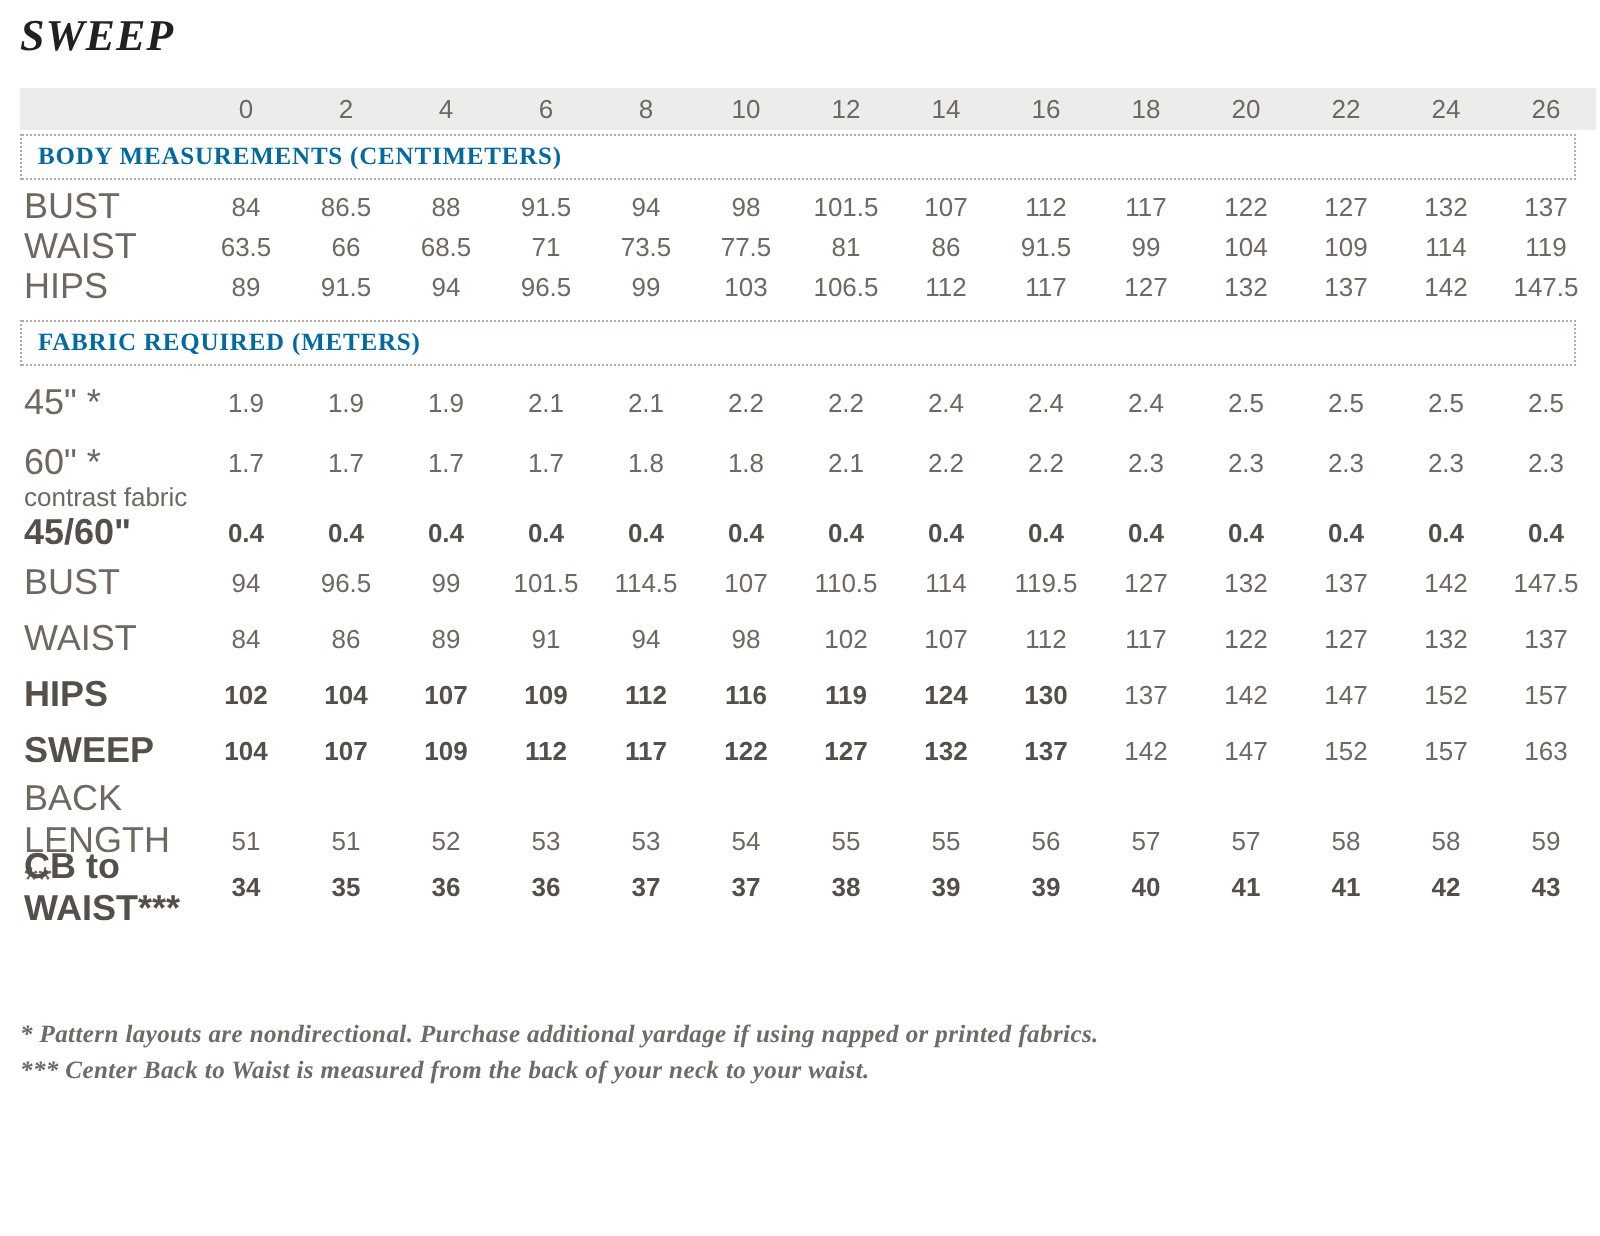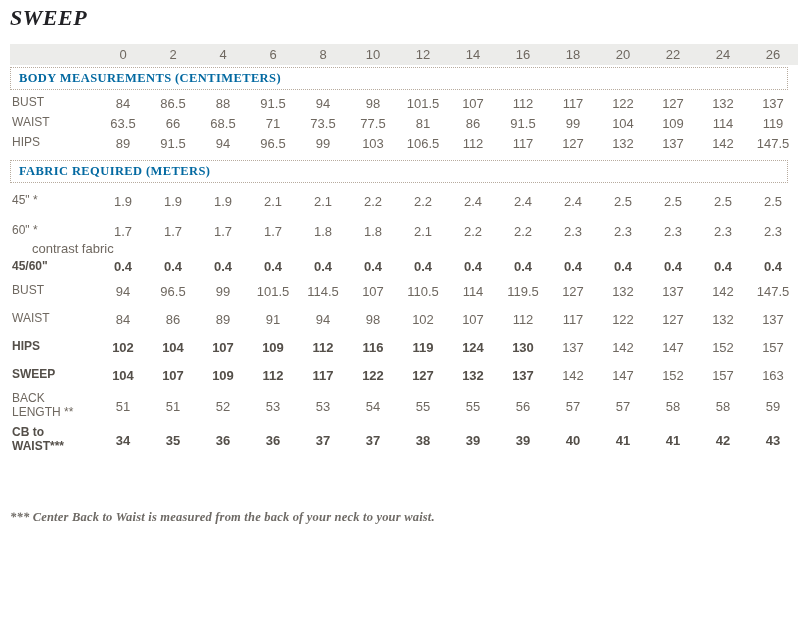--- a/index.html
+++ b/index.html
@@ -41,34 +41,34 @@
     font-family:"Liberation Serif", serif;
     font-weight:bold;
     font-size:12.5px;
     letter-spacing:0.4px;
     color:#0369a1;
   }
   section{display:block;}
   .s1 .section-header{margin-top:7px;}
   .s2 .section-header{margin-top:11px;}
   .trow .label{
-    font-size:12px;
+    font-size:18px;
     padding-left:2px;
     white-space:pre-line;
     line-height:1.15;
   }
   .trow .val{
     text-align:center;
     font-size:13px;
   }
   .b{font-weight:bold;color:#544f49;}
   
   .s0 .trow{height:20px;}
   .s1 .sub{height:25px;display:flex;align-items:center;font-size:13px;padding-left:2px;}
-  .s1 .sub.tight{height:15px;margin-top:-5px;margin-left:20px;}
+  .s1 .sub.tight{height:15px;margin-top:-5px;}
   .s1 .trow{height:30px;}
   .s1 .trow.last{height:21px;}
   .s2 .trow{height:28px;}
   .s2 .trow.multi{height:34px;}
   .footnotes{margin-top:53px;}
   .footnotes p{
     margin:0 0 4px 0;
     font-family:"Liberation Serif", serif;
     font-style:italic;
     font-weight:bold;
@@ -314,15 +314,16 @@
           <span class="val b">40</span>
           <span class="val b">41</span>
           <span class="val b">41</span>
           <span class="val b">42</span>
           <span class="val b">43</span>
         </div>
       </section>
     </div>
 
   <div class="footnotes">
+    <p>* Pattern layouts are nondirectional. Purchase additional yardage if using napped or printed fabrics.</p>
     <p>*** Center Back to Waist is measured from the back of your neck to your waist.</p>
   </div>
 </div>
 
 </body></html>

